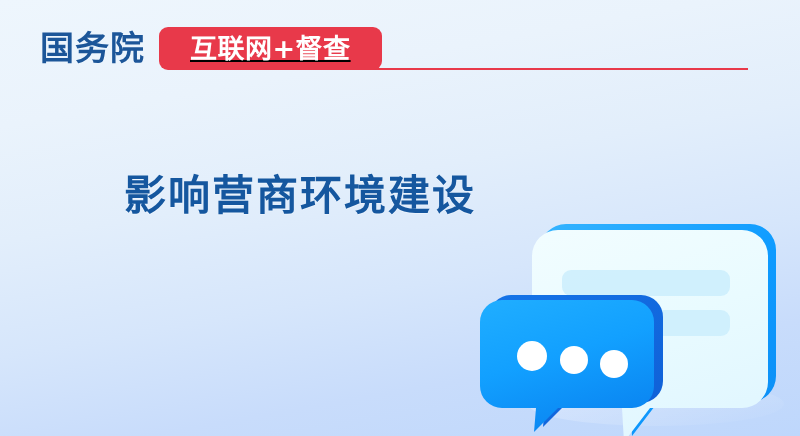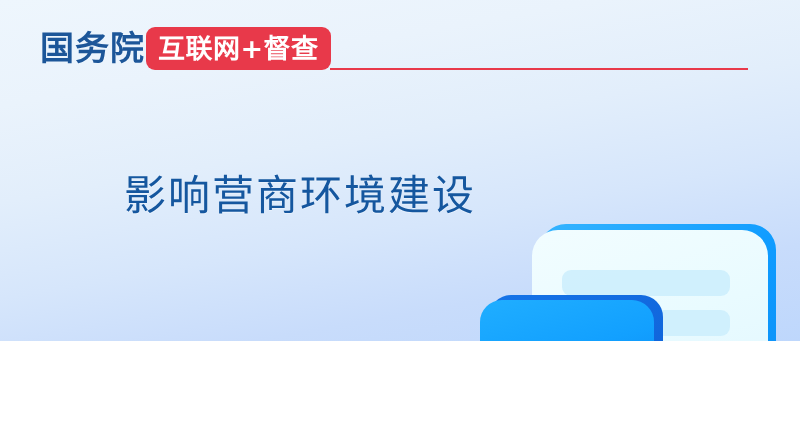--- a/index.html
+++ b/index.html
@@ -10,21 +10,21 @@
   body {
     width: 800px;
     height: 436px;
     overflow: hidden;
     font-family: "Liberation Sans", "DejaVu Sans", sans-serif;
   }
 
   .banner {
     position: relative;
     width: 800px;
-    height: 341px;
+    height: 436px;
     background: linear-gradient(170deg,
                 #eef6fd 0%,
                 #eaf3fc 22%,
                 #e2eefb 42%,
                 #d6e6fb 62%,
                 #c8dcfb 80%,
                 #bed7fc 100%);
     overflow: hidden;
   }
 
@@ -42,30 +42,31 @@
     font-family: "DejaVu Sans", "Liberation Sans", sans-serif;
     font-size: 34px;
     font-weight: 700;
     letter-spacing: 1px;
     color: #1c5699;
     line-height: 1;
     white-space: nowrap;
     -webkit-font-smoothing: antialiased;
   }
   .badge {
-    margin-left: 1px;
+    margin-left: 14px;
     background: #e8394a;
     border-radius: 9px;
     height: 43px;
     display: flex;
     align-items: center;
-    padding: 0 12px;
+    padding: 0 31px;
     box-sizing: border-box;
     position: relative;
     z-index: 3;
+    text-decoration: underline;
   }
   .badge-text {
     font-family: "DejaVu Sans", "Liberation Sans", sans-serif;
     font-size: 27px;
     font-weight: 700;
     color: #ffffff;
     line-height: 1;
     white-space: nowrap;
     letter-spacing: 0.5px;
   }
@@ -84,21 +85,21 @@
     position: absolute;
     left: 60px;
     top: 168px;
     width: 480px;
     text-align: center;
     z-index: 5;
   }
   .headline-line {
     font-family: "DejaVu Sans", "Liberation Sans", sans-serif;
     font-size: 42px;
-    font-weight: 400;
+    font-weight: 700;
     color: #15579f;
     line-height: 1.32;
     letter-spacing: 2px;
     white-space: nowrap;
     text-shadow: 0 1px 0 rgba(255,255,255,0.35);
   }
 
   
   .illustration {
     position: absolute;

